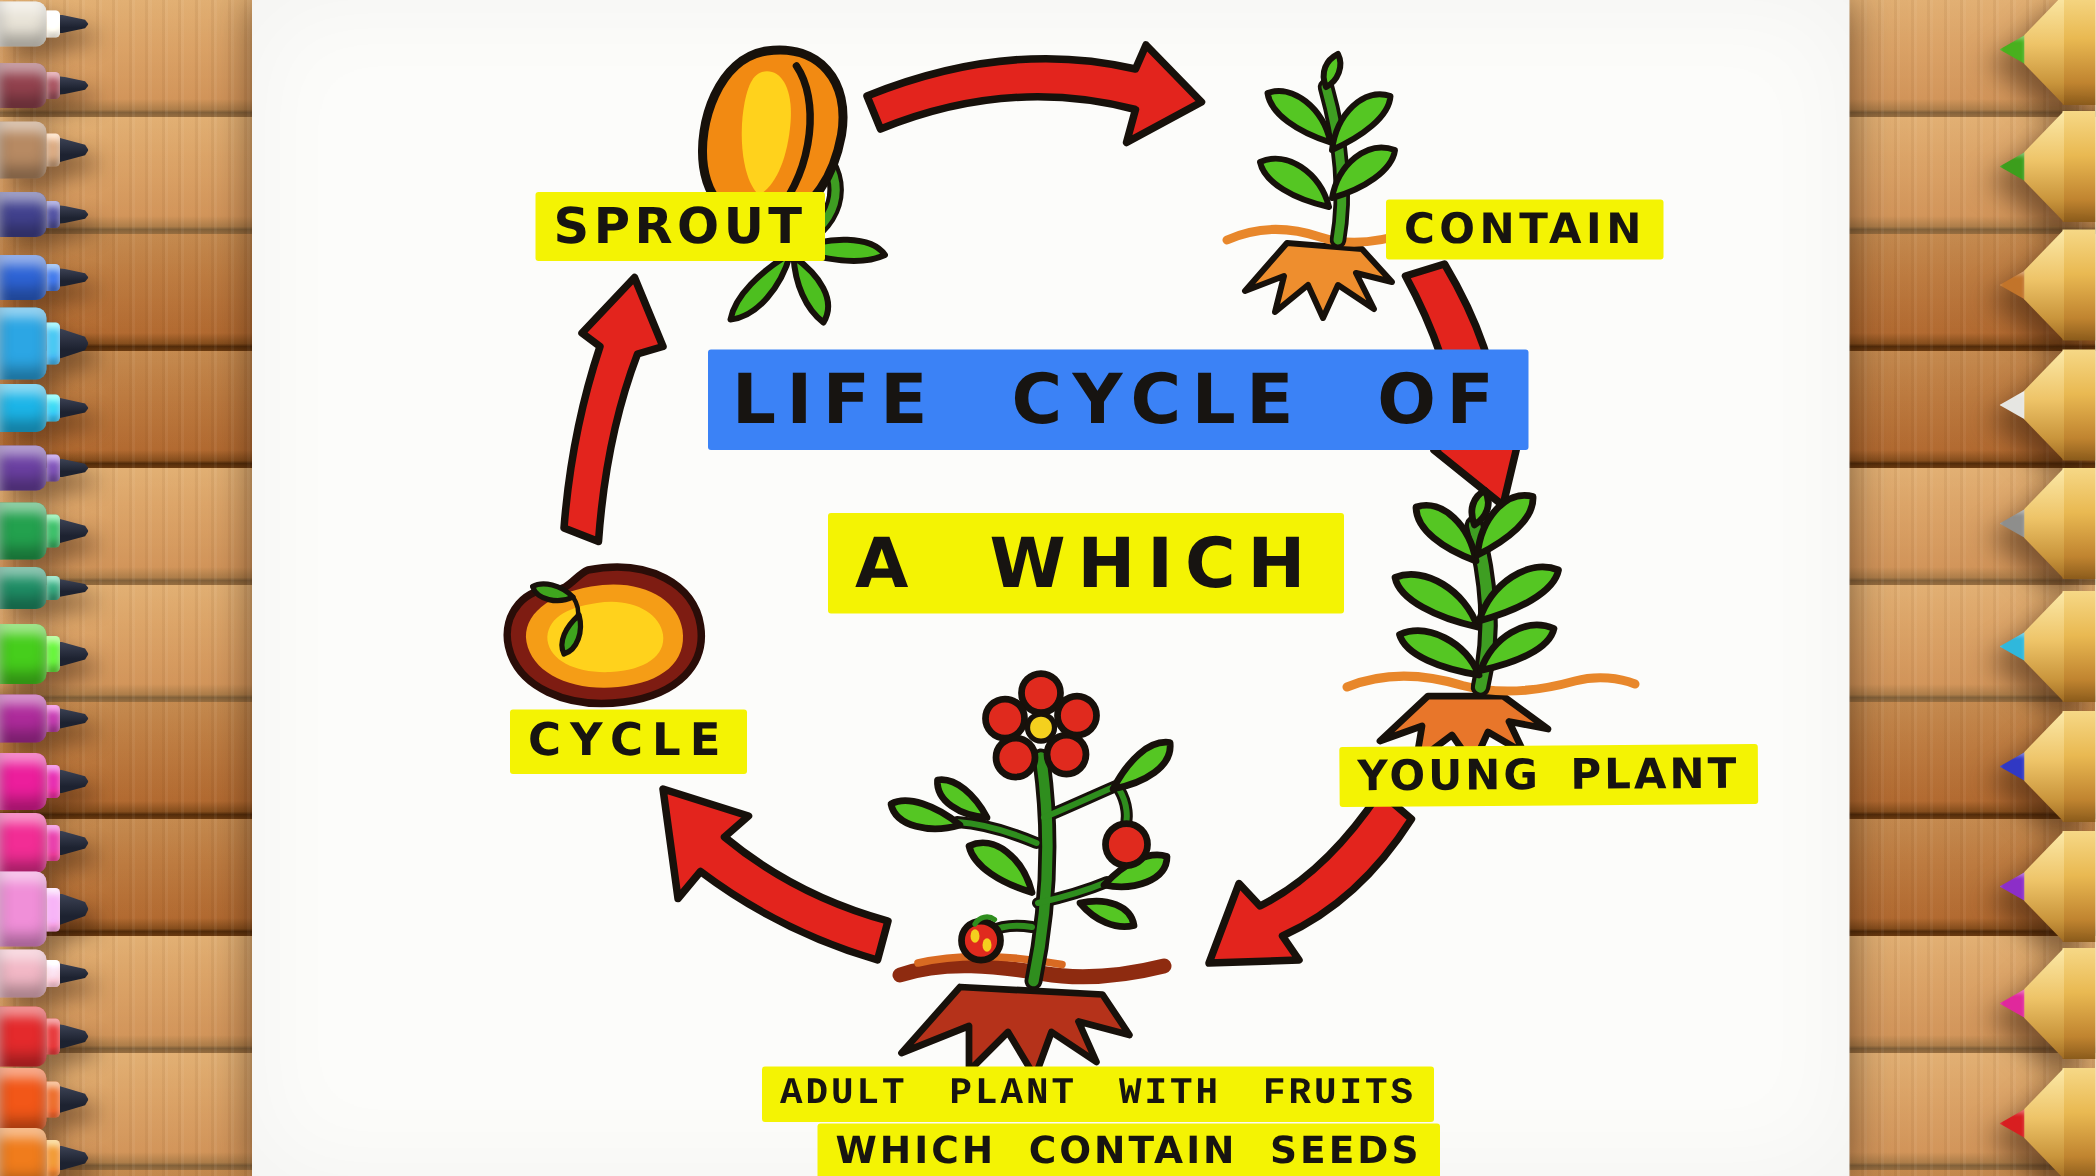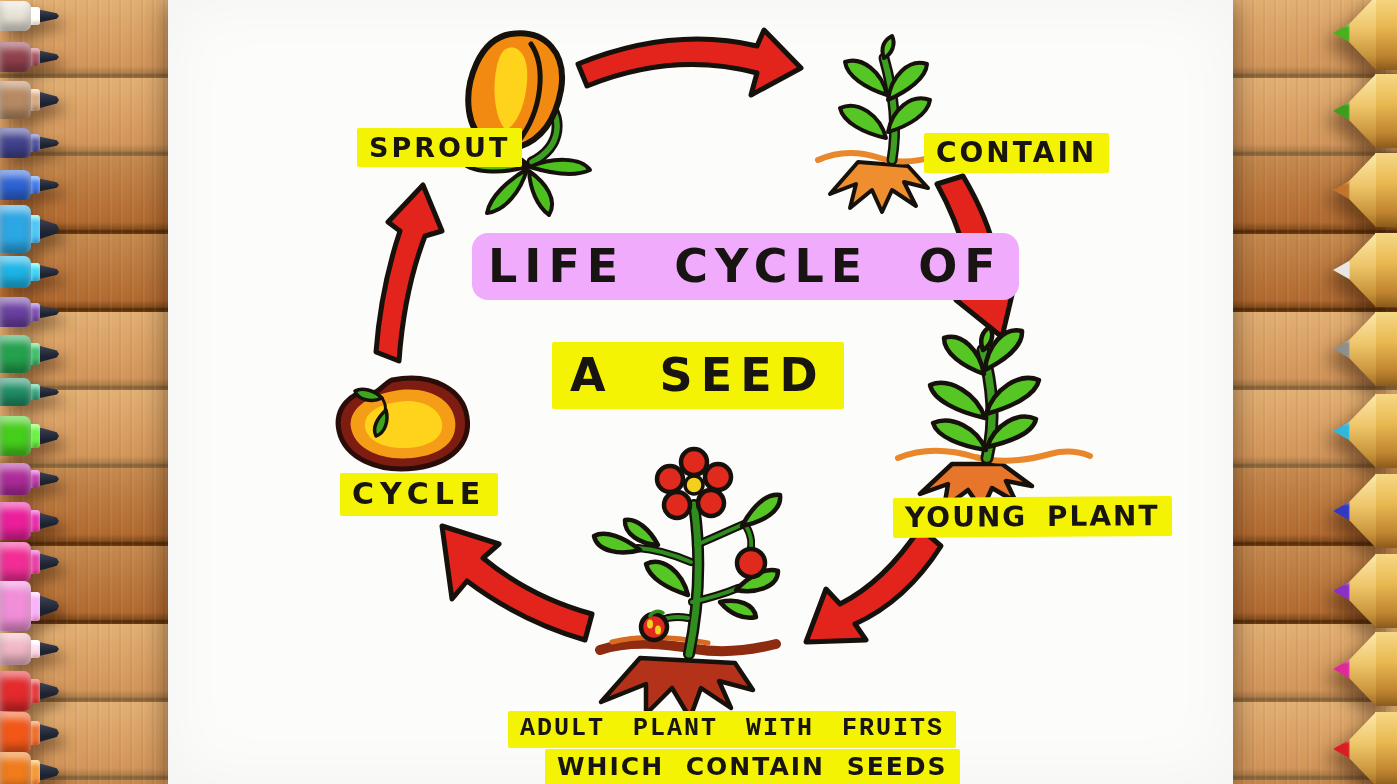--- a/index.html
+++ b/index.html
@@ -40,21 +40,21 @@
     clip-path:polygon(100% 0,2% 37%,2% 63%,100% 100%);margin-right:-1px;}
   .p-body{width:22px;height:100%;
     background:linear-gradient(180deg,#f6d886,#e9b952 40%,#c08430 80%,#8c5c1c);}
   
   .hl{
     position:absolute;display:inline-block;color:#171411;font-weight:bold;
     padding:4px 12px;border-radius:2px;white-space:nowrap;line-height:1.15;
   }
   .title1{font-size:46px;letter-spacing:7px;word-spacing:26px;padding:7px 16px;}
   .title2{font-size:46px;letter-spacing:8px;word-spacing:22px;padding:7px 18px;}
-  .lbl-sprout{font-size:27px;letter-spacing:3px;}
+  .lbl-sprout{font-size:33px;letter-spacing:3px;}
   .lbl-seedling{font-size:28px;letter-spacing:3px;}
   .lbl-young{font-size:28px;letter-spacing:2px;word-spacing:8px;transform:rotate(-.4deg);}
   .lbl-seed{font-size:30px;letter-spacing:6px;}
   .lbl-adult{font-size:25px;letter-spacing:2px;word-spacing:11px;}
   .cycle-svg{position:absolute;inset:0;}
 </style>
 </head>
 <body>
 
 <div class="wood"></div>
@@ -297,20 +297,20 @@
   <g>
     <path d="M392 380 C433 372 463 390 467 417 C471 443 452 463 416 468 C378 473 345 458 339 431 C334 408 352 391 369 393 C379 394 383 384 392 380 Z" fill="#7E1C12" stroke="#2a0d08" stroke-width="5"></path>
     <path d="M394 391 C427 385 452 399 455 420 C458 441 442 455 412 458 C381 461 355 449 351 428 C348 410 366 396 394 391 Z" fill="#F59D16" stroke="none"></path>
     <path d="M398 402 C420 398 440 408 442 423 C444 437 430 447 407 448 C385 449 367 441 365 427 C364 413 377 405 398 402 Z" fill="#FFD21C" stroke="none"></path>
     <path d="M382 398 C386 404 386 408 385 412" fill="none" stroke="#17110b" stroke-width="3" stroke-linecap="round"></path>
     <path d="M382 398 C374 390 362 387 355 391 C358 400 372 403 382 398 Z" fill="#3FA51E" stroke="#17110b" stroke-width="3.5" stroke-linejoin="round"></path>
     <path d="M386 410 C377 418 372 428 376 436 C385 433 389 421 386 410 Z" fill="#3FA51E" stroke="#17110b" stroke-width="3.5" stroke-linejoin="round"></path>
   </g>
 </svg>
 
-<div class="hl title1" style="left: 472px; top: 233px; background: #f0abfc; border-radius: 16px;">LIFE CYCLE OF</div>
-<div class="hl title2" style="left: 552px; top: 342px; background: rgb(244, 243, 3);">A SEED</div>
+<div class="hl title1" style="left: 472px; top: 233px; background: #3b82f6;">LIFE CYCLE OF</div>
+<div class="hl title2" style="left: 552px; top: 342px; background: rgb(244, 243, 3);">A WHICH</div>
 <div class="hl lbl-sprout" style="left: 357px; top: 128px; background: rgb(244, 243, 3);">SPROUT</div>
 <div class="hl lbl-seedling" style="left: 924px; top: 133px; background: rgb(244, 243, 3);">CONTAIN</div>
 <div class="hl lbl-young" style="left: 893px; top: 497px; background: rgb(244, 243, 3);">YOUNG PLANT</div>
 <div class="hl lbl-seed" style="left: 340px; top: 473px; background: rgb(244, 243, 3);">CYCLE</div>
 <div class="hl lbl-adult" style="left: 508px; top: 711px; background: rgb(244, 243, 3); font-family: Liberation Mono, monospace;">ADULT PLANT WITH FRUITS</div>
 <div class="hl lbl-adult" style="left: 545px; top: 749px; background: rgb(244, 243, 3);">WHICH CONTAIN SEEDS</div>
 
 </body></html>

